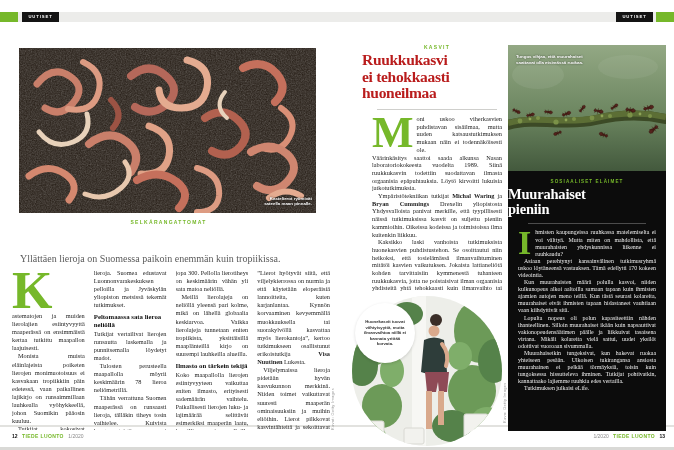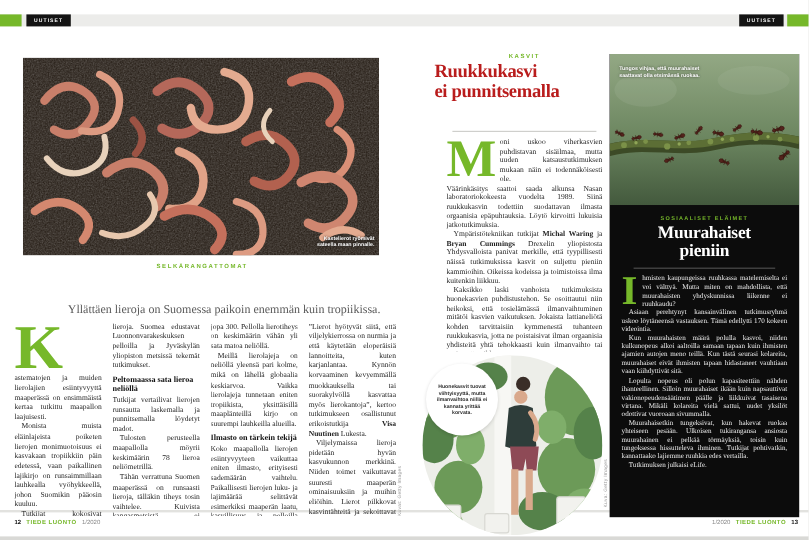--- a/index.html
+++ b/index.html
@@ -32,21 +32,21 @@
 
   
   .worm-photo{ position:absolute; left:19px; top:48px; width:297px; height:165px; overflow:hidden; }
   .worm-caption{ position:absolute; right:4px; bottom:6px; width:54px; color:#fff;
                  font-size:4.4px; font-weight:bold; line-height:5.6px; text-align:right;
                  text-shadow:0 0 2px rgba(0,0,0,.9); }
   .kicker.k1{ left:0; top:219px; width:337px; }
   .headline1{ position:absolute; left:0; top:226px; width:337px; text-align:center;
               font-size:21px; font-weight:bold; letter-spacing:-0.6px; color:#141414;
               white-space:nowrap; }
-  .standfirst{ position:absolute; left:20px; top:253px; width:297px; text-align:right;
+  .standfirst{ position:absolute; left:20px; top:253px; width:297px; text-align:left;
                font-size:10px; color:#5a5a5a; }
   .columns{ position:absolute; left:12px; top:269px; width:318px; height:161px;
             display:flex; gap:9px; overflow:hidden; }
   .columns .col{ flex:1; overflow:hidden; }
   .columns p{ font-size:6.3px; line-height:8.1px; }
   .columns h4{ font-size:6.8px; line-height:7.6px; margin:4px 0 1px; }
   .columns .dropcap{ font-size:52px; line-height:43px; }
   .footer{ position:absolute; top:433px; font-size:5px; color:#111; }
   .footer .brand{ color:var(--green); font-weight:bold; letter-spacing:.4px; }
   .footer .num{ font-weight:bold; } .footer .issue{ color:#8a8a8a; }
@@ -75,21 +75,21 @@
 
   
   .sidebar{ position:absolute; left:508px; top:45px; width:158px; height:386px;
             background:#0c0c0c; overflow:hidden; }
   .ant-photo{ position:relative; width:158px; height:126px; overflow:hidden; }
   .ant-caption{ position:absolute; left:8px; top:9px; width:72px; color:#fff; font-size:4.4px;
                 font-weight:bold; line-height:5.6px; text-shadow:0 0 2px rgba(0,0,0,.7); }
   .sb-kicker{ margin-top:8px; color:var(--green); font-size:4.6px; font-weight:bold;
               letter-spacing:1.1px; text-align:center; }
   .sb-headline{ margin-top:3px; color:#fff; font-size:14.5px; line-height:15.2px;
-                font-weight:bold; text-align:center; letter-spacing:-0.2px; }
+                font-weight:bold; letter-spacing:-0.2px; }
   .sb-rule{ width:118px; height:1px; background:#4c4c4c; margin:6px auto 5px; }
   .sb-body{ padding:0 10px; }
   .sb-body p{ color:#ededed; font-size:5.9px; line-height:7.1px; }
   .sb-body .dropcap{ font-size:34px; line-height:28px; padding-right:4px; }
 </style>
 </head>
 <body>
 
 <div id="spread">
 
@@ -167,21 +167,22 @@
 
   <div class="footer fl">
     <span class="num">12</span>
     <span class="brand">TIEDE LUONTO</span>
     <span class="issue">1/2020</span>
   </div>
 
   <div class="kicker k2">KASVIT</div>
   <h2 class="headline2 serif">
     <div>Ruukkukasvi</div>
-    <div>ei punnitsemalla</div>
+    <div>ei tehokkaasti</div>
+    <div>huoneilmaa</div>
   </h2>
   <div class="rule2"></div>
   <div class="article-body bodytext">
       <p class="noindent"><span class="dropcap">M</span>oni uskoo viherkasvien puhdistavan sisäilmaa, mutta uuden katsaustutkimuksen mukaan näin ei todennäköisesti ole.</p>
       <p class="noindent">Väärinkäsitys saattoi saada alkunsa Nasan laboratoriokokeesta vuodelta 1989. Siinä ruukkukasvin todettiin suodattavan ilmasta orgaanisia epäpuhtauksia. Löytö kirvoitti lukuisia jatkotutkimuksia.</p>
       <p>Ympäristötekniikan tutkijat <b>Michal Waring</b> ja <b>Bryan Cummings</b> Drexelin yliopistosta Yhdysvalloista panivat merkille, että tyypillisesti näissä tutkimuksissa kasvit on suljettu pieniin kammioihin. Oikeissa kodeissa ja toimistoissa ilma kuitenkin liikkuu.</p>
       <p>Kaksikko laski vanhoista tutkimuksista huonekasvien puhdistustehon. Se osoittautui niin heikoksi, että tosielämässä ilmanvaihtuminen mitätöi kasvien vaikutuksen. Jokaista lattianeliötä kohden tarvittaisiin kymmenestä tuhanteen ruukkukasvia, jotta ne poistaisivat ilman orgaanisia yhdisteitä yhtä tehokkaasti kuin ilmanvaihto tai pari avattua ikkunaa.</p>
     </div>
 
   <div class="circle-photo">

